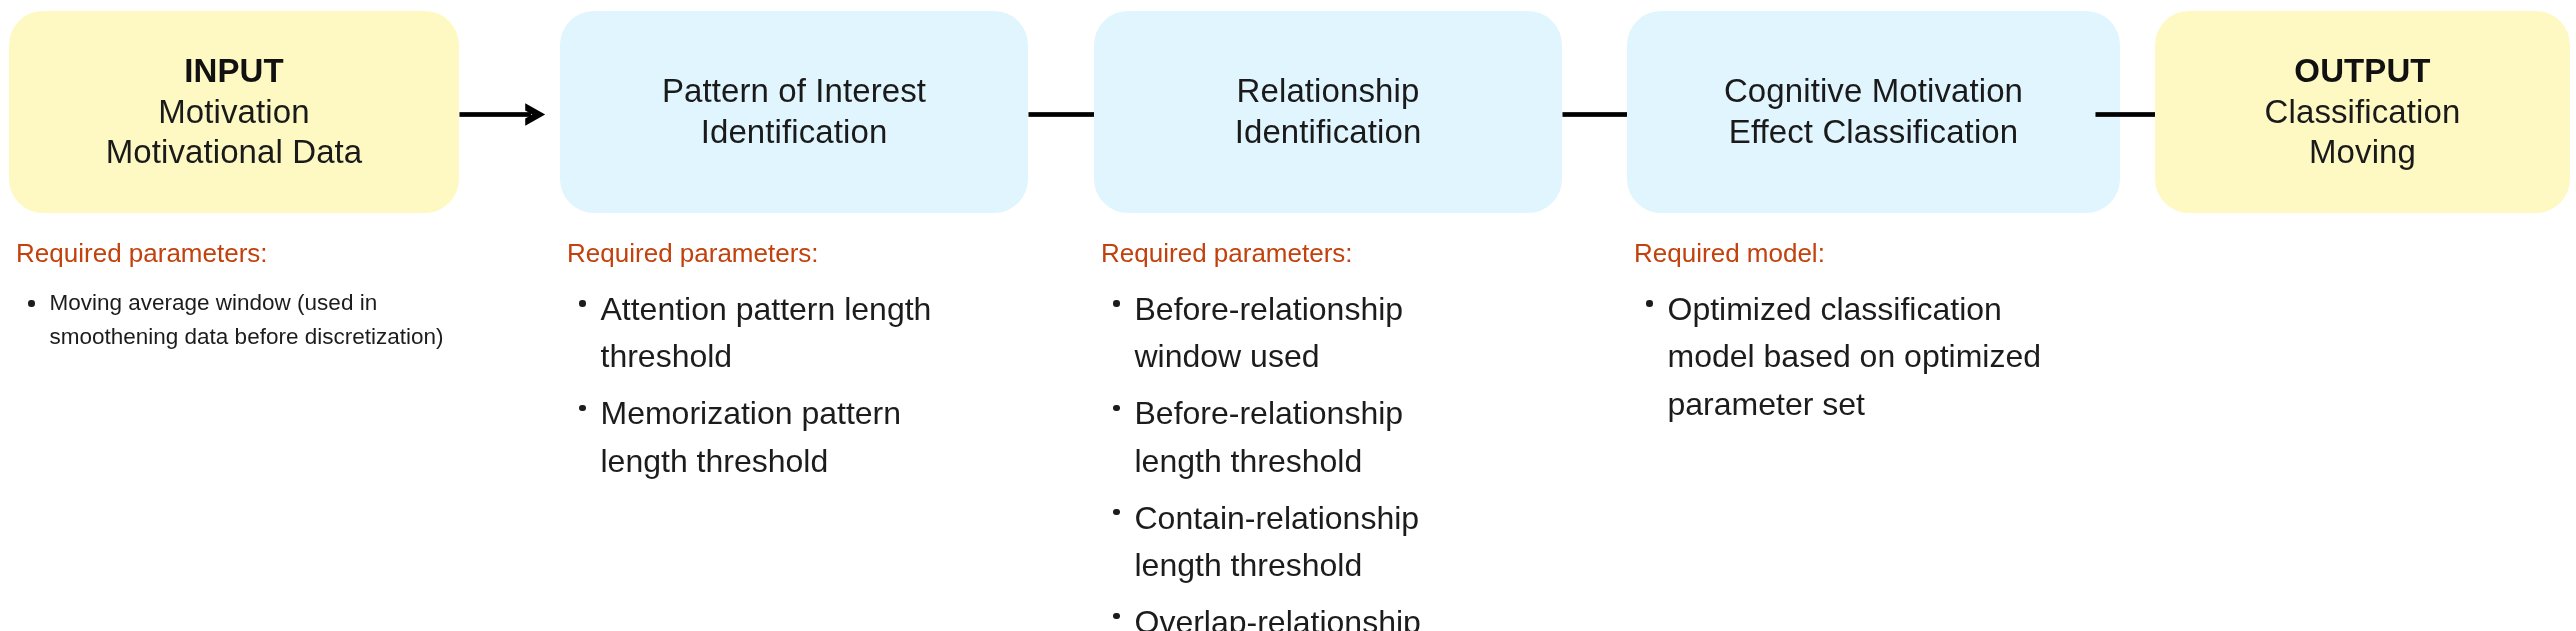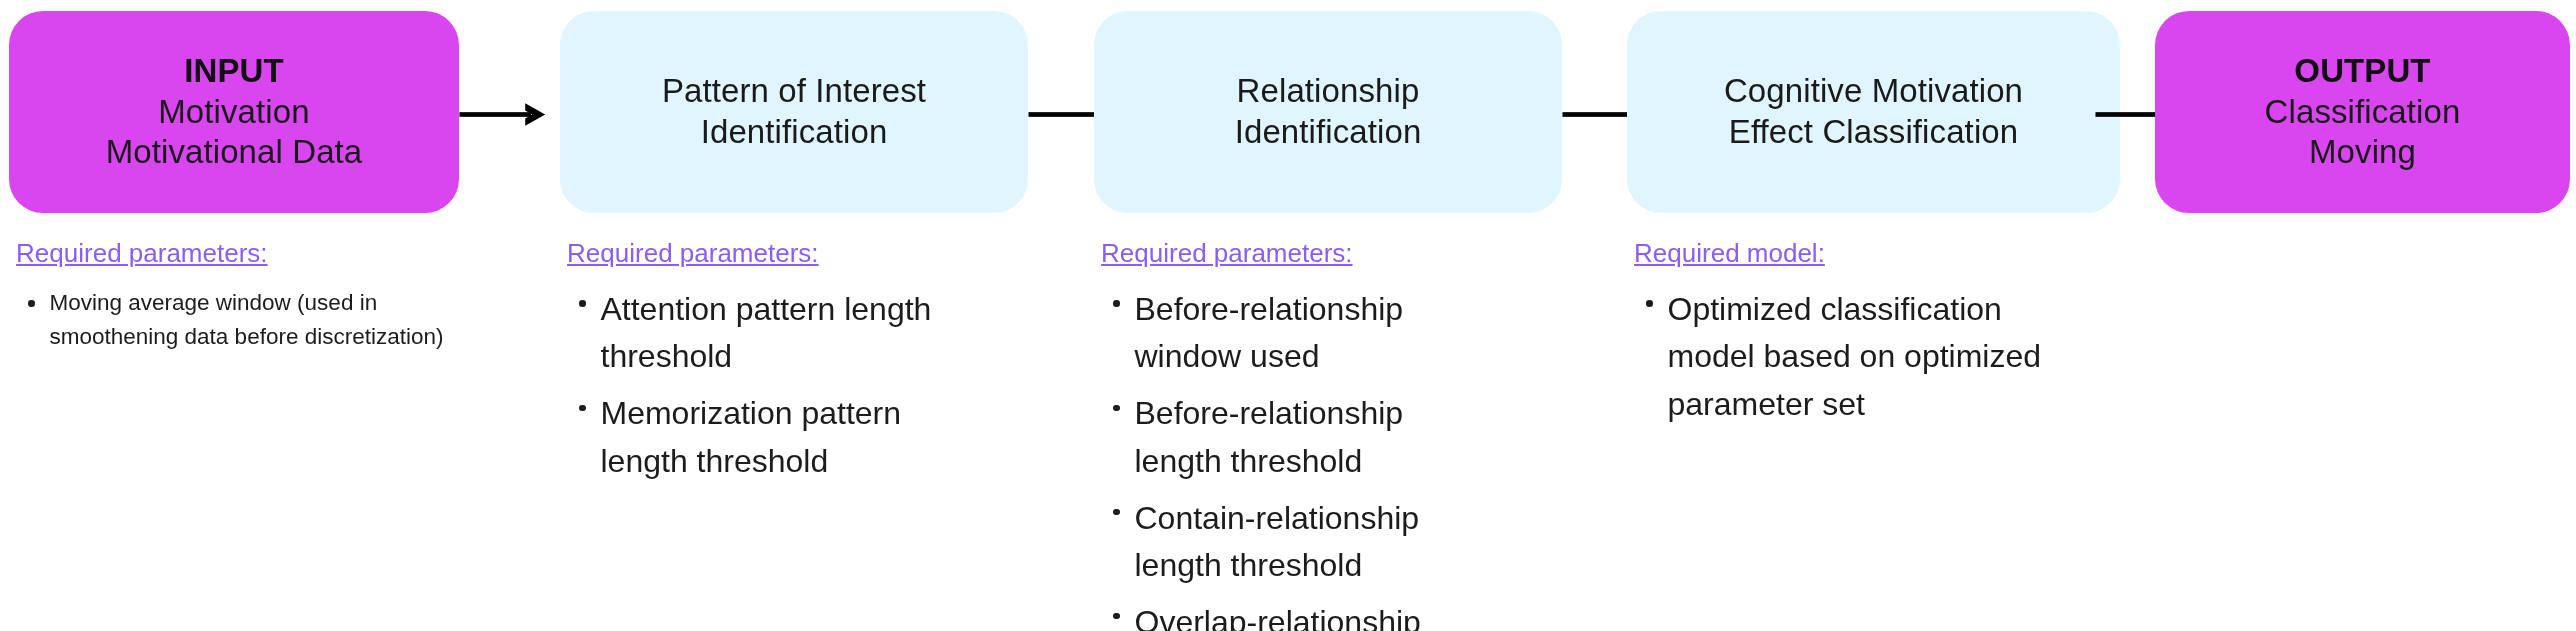--- a/index.html
+++ b/index.html
@@ -44,21 +44,21 @@
     height: 202px;
     border-radius: 34px;
     box-sizing: border-box;
     display: flex;
     flex-direction: column;
     align-items: center;
     justify-content: center;
     padding: 6px 20px;
     text-align: center;
   }
-  .node.gray { background: #d946ef; }
+  .node.gray { background: #fef9c3; }
   .node.blue { background: #e0f5fd; }
 
   .node-title-strong {
     font-weight: bold;
     font-size: 33px;
     line-height: 1.22;
     color: #111111;
     letter-spacing: 0.1px;
   }
   .node-title {
@@ -90,27 +90,26 @@
   .arrow-3 { left: 2095px; }
 
   
   .params {
     position: absolute;
     top: 237px;
     left: 7.1px;
     width: 439px;
   }
   .params-heading {
-    color: #8b5cf6;
+    color: #c2410c;
     font-size: 26px;
     line-height: 1.25;
     margin: 0 0 16.6px 0;
     font-weight: normal;
     white-space: nowrap;
-    text-decoration: underline;
   }
   ul.param-list {
     margin: 0;
     padding: 0 0 0 31px;
     list-style: none;
   }
   ul.param-list li {
     position: relative;
     font-size: 32px;
     line-height: 1.48;

